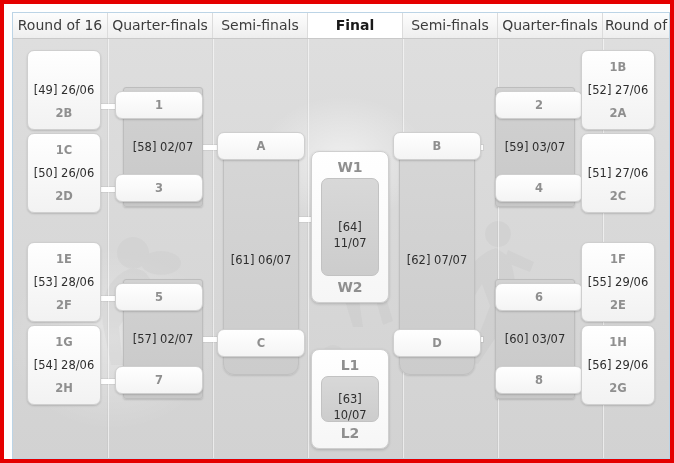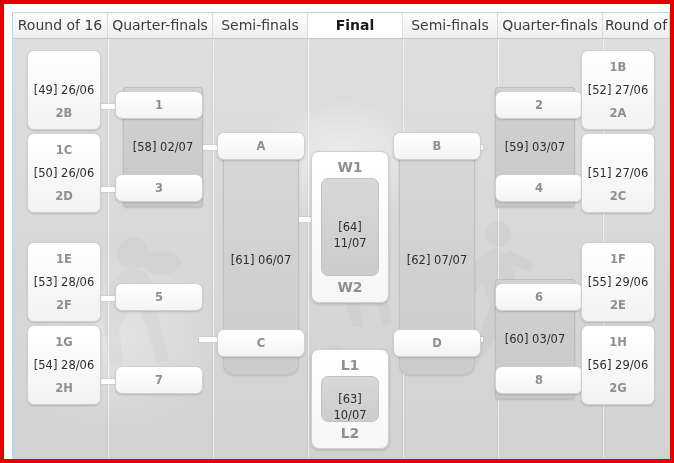--- a/index.html
+++ b/index.html
@@ -263,20 +263,23 @@
     <div class="qf-panel" style="left:110px;top:48px;width:80px;height:120px;">
       <div class="mcode">[58] 02/07</div>
     </div>
     <div class="slot" style="left:102px;top:52px;width:88px;height:28px;line-height:27px;">
       <span>1</span>
     </div>
     <div class="slot" style="left:102px;top:135px;width:88px;height:28px;line-height:27px;">
       <span>3</span>
     </div>
 
+    <div class="qf-panel" style="left:110px;top:240px;width:80px;height:120px;">
+      <div class="mcode">[57] 02/07</div>
+    </div>
     <div class="slot" style="left:102px;top:244px;width:88px;height:28px;line-height:27px;">
       <span>5</span>
     </div>
     <div class="slot" style="left:102px;top:327px;width:88px;height:28px;line-height:27px;">
       <span>7</span>
     </div>
 
     <div class="sf-panel" style="left:210px;top:90px;width:76px;height:230px;">
       <div class="mcode">[61] 06/07</div>
     </div>

